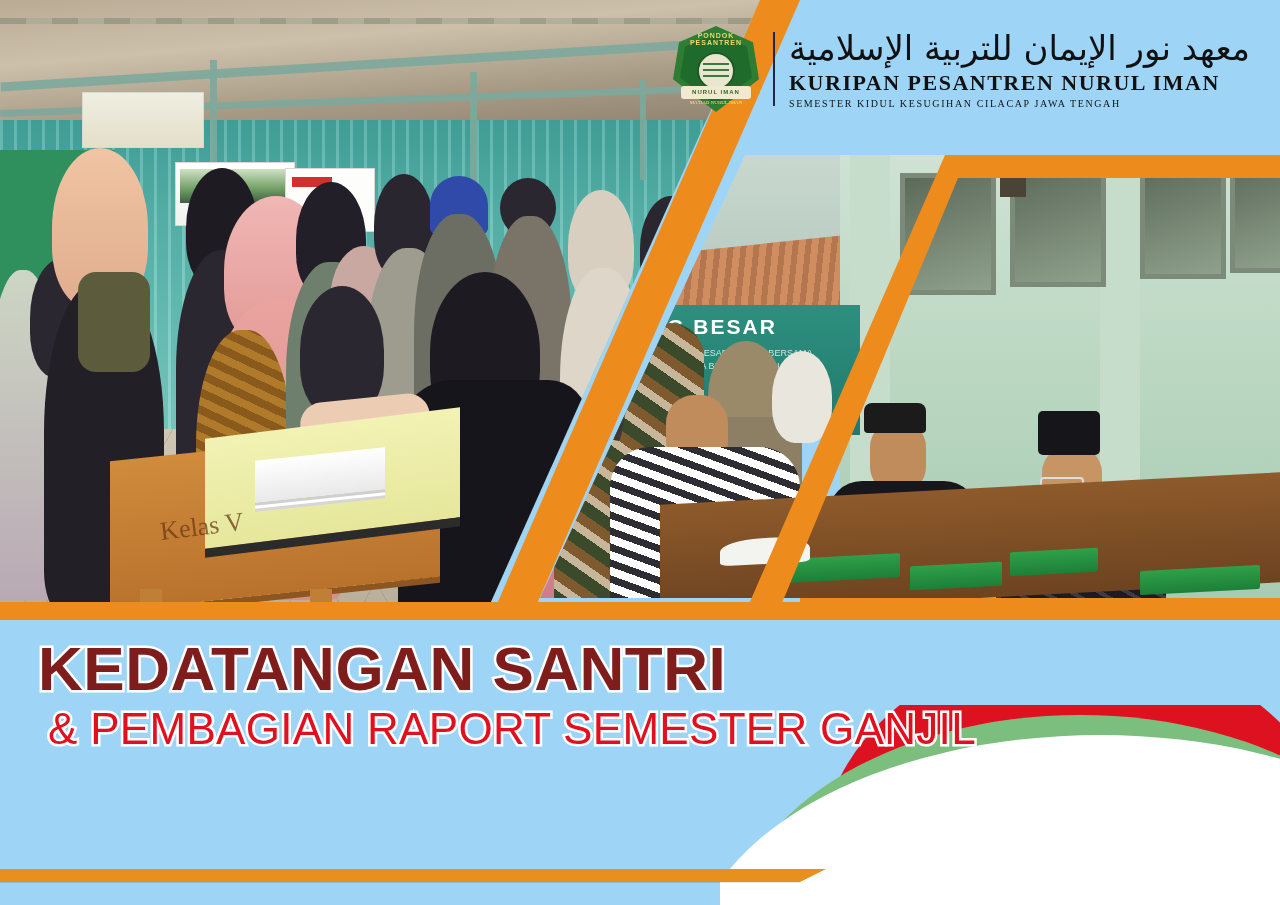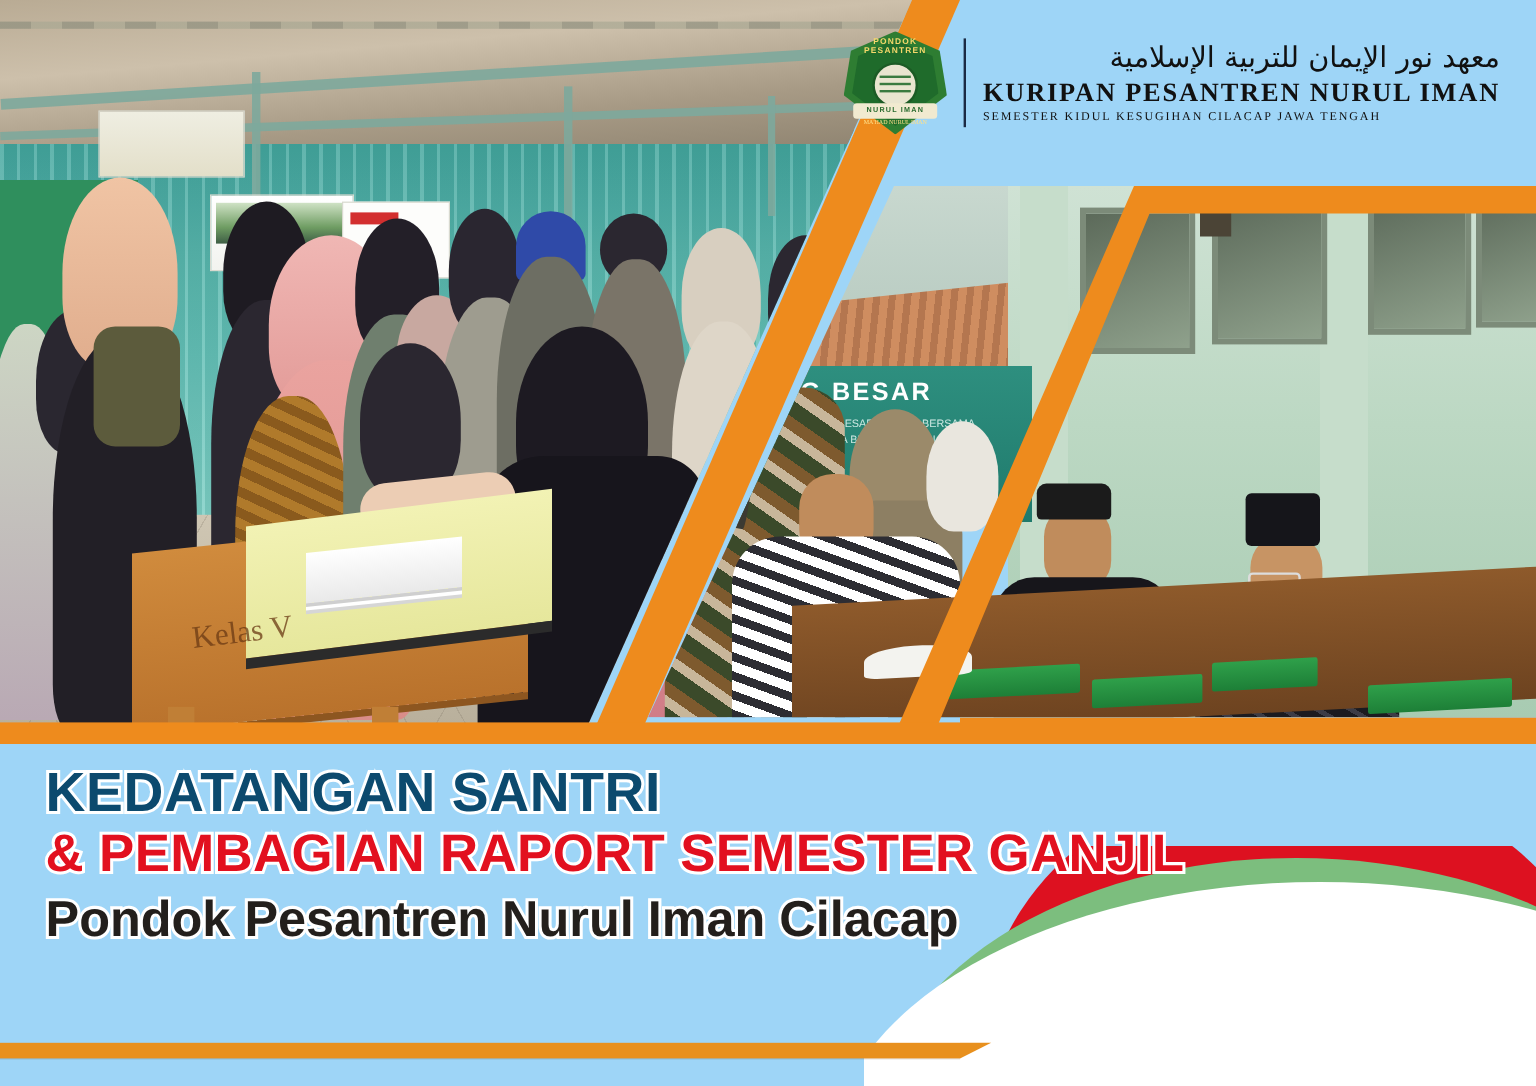--- a/index.html
+++ b/index.html
@@ -101,24 +101,24 @@
   
   .orange-diag{
     position:absolute;left:0;top:0;width:1280px;height:620px;pointer-events:none;
   }
   .ob-bottom-left{position:absolute;left:0;top:602px;width:800px;height:20px;background:#EE8B1D;}
   .ob-bottom-right{position:absolute;left:800px;top:598px;width:480px;height:22px;background:#EE8B1D;}
 
   
   .titles{position:absolute;left:38px;top:636px;width:1030px;}
   .t-line{margin:0;white-space:nowrap;font-family:"Liberation Sans","DejaVu Sans",sans-serif;}
-  .t1{font-size:46px;font-weight:bold;color:#0c4a6e;letter-spacing:.5px;
+  .t1{font-size:62px;font-weight:bold;color:#7f1d1d;letter-spacing:.5px;
       -webkit-text-stroke:5px #ffffff;paint-order:stroke fill;line-height:1.06;}
-  .t2{font-size:44px;font-weight:bold;color:#E2101F;letter-spacing:.3px;
-      -webkit-text-stroke:5px #ffffff;paint-order:stroke fill;line-height:1.12;margin-top:2px;}
+  .t2{font-size:44px;font-weight:normal;color:#E2101F;letter-spacing:.3px;
+      -webkit-text-stroke:5px #ffffff;paint-order:stroke fill;line-height:1.12;margin-top:2px;margin-left:10px;}
   .t3{font-size:42px;font-weight:bold;color:#231f1c;letter-spacing:0px;
       -webkit-text-stroke:5px #ffffff;paint-order:stroke fill;line-height:1.22;margin-top:4px;}
   .t4{font-size:28px;font-weight:bold;color:#231f1c;
       -webkit-text-stroke:4px #ffffff;paint-order:stroke fill;line-height:1.3;margin-top:8px;}
 
   
   .bottom-rule{position:absolute;left:0;top:869px;width:800px;height:13px;background:#E8901E;
      box-shadow:0 1px 0 rgba(0,0,0,.10);}
   .bottom-rule:after{content:"";position:absolute;right:-26px;top:0;border-top:13px solid #E8901E;
      border-right:26px solid transparent;}
@@ -145,21 +145,21 @@
      width:34px;height:34px;border-radius:50%;background:#e9e5cf;border:2px solid #1c5b25;}
   .crest .globe:after{content:"";position:absolute;left:4px;top:9px;right:4px;height:2px;background:#3a7a3f;
      box-shadow:0 6px 0 #3a7a3f,0 12px 0 #3a7a3f;}
   .crest .ribbon{position:absolute;left:8px;top:60px;width:70px;height:13px;background:#f1ead0;
      border-radius:3px;color:#2a6b2f;font-size:6px;font-weight:bold;text-align:center;line-height:13px;
      letter-spacing:1px;font-family:"Liberation Sans",sans-serif;}
   .crest .sub{position:absolute;left:0;top:74px;width:100%;text-align:center;color:#ffe08a;font-size:5px;
      font-family:"Liberation Serif",serif;}
   .divider{width:2px;height:74px;background:#1b2a44;}
   .wordmark{display:flex;flex-direction:column;justify-content:center;}
-  .ar{font-family:"DejaVu Sans",sans-serif;font-size:24px;color:#111;direction:rtl;
+  .ar{font-family:"DejaVu Sans",sans-serif;font-size:34px;color:#111;direction:rtl;
      line-height:1.15;margin-bottom:2px;}
   .wm1{font-family:"Liberation Serif",serif;font-weight:bold;font-size:22px;letter-spacing:1.5px;color:#111;}
   .wm2{font-family:"Liberation Serif",serif;font-size:10px;letter-spacing:1.6px;color:#111;margin-top:2px;}
 </style>
 </head>
 <body>
 
 <div id="poster">
 
   <div class="collage">
@@ -275,21 +275,20 @@
 
   <div class="swoosh">
     <div class="sw sw-red"></div>
     <div class="sw sw-green"></div>
     <div class="sw sw-white"></div>
   </div>
 
   <div class="titles">
     <p class="t-line t1">KEDATANGAN SANTRI</p>
     <p class="t-line t2">&amp; PEMBAGIAN RAPORT SEMESTER GANJIL</p>
-    <p class="t-line t3">Pondok Pesantren Nurul Iman Cilacap</p>
   </div>
 
   <div class="bottom-rule"></div>
 
   <div class="brand">
     <div class="crest">
       <div class="shield"></div>
       <div class="shield-in"></div>
       <div class="arc">PONDOK PESANTREN</div>
       <div class="globe"></div>

